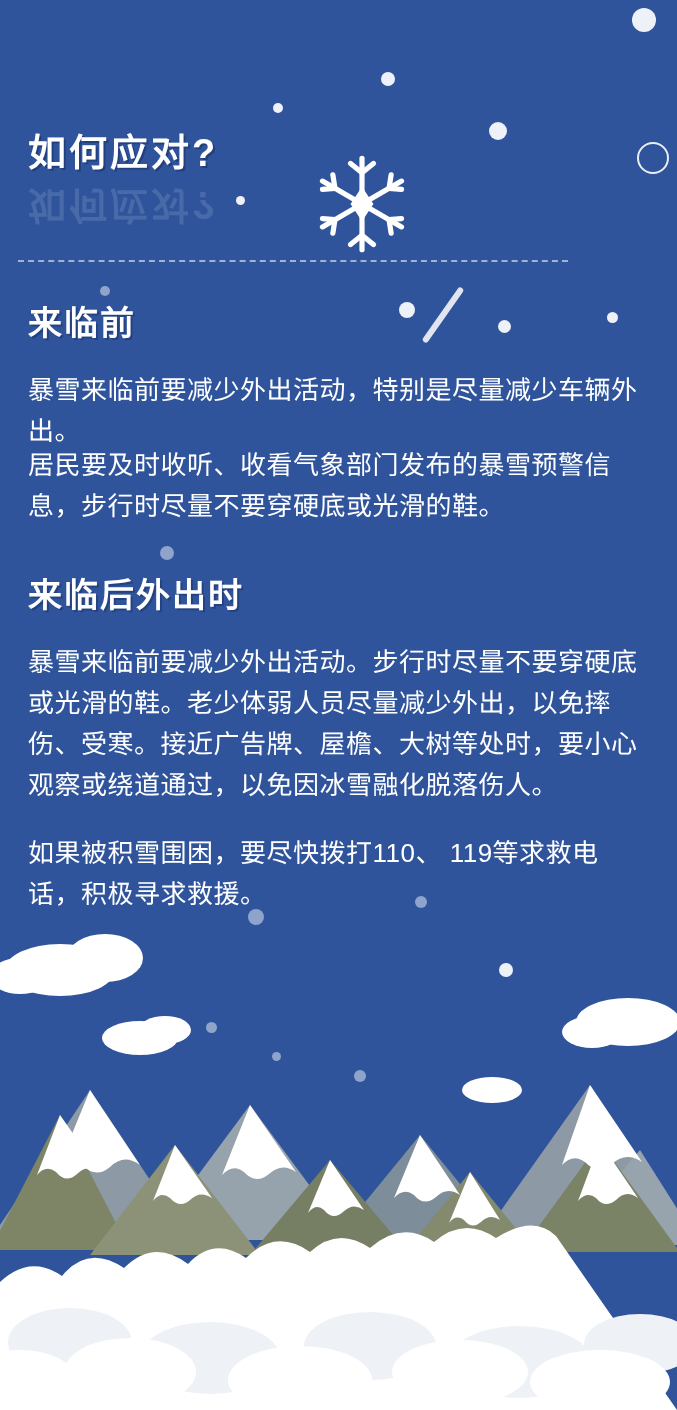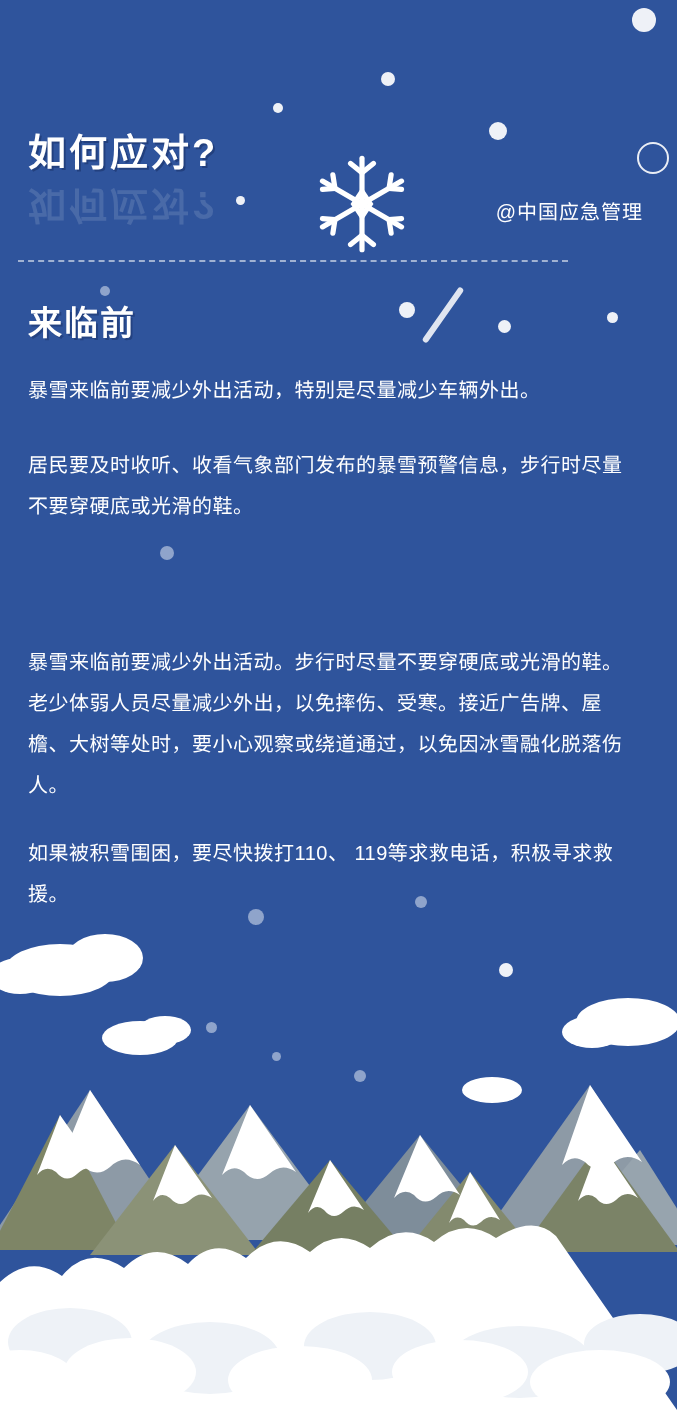--- a/index.html
+++ b/index.html
@@ -116,21 +116,21 @@
     font-size: 34px;
     font-weight: bold;
     letter-spacing: 2px;
     color: #ffffff;
     text-shadow: 2px 2px 0 rgba(20,40,90,.4);
   }
   .para {
     position: absolute;
     left: 28px;
     width: 614px;
-    font-size: 20px;
+    font-size: 26px;
     line-height: 41px;
     letter-spacing: .5px;
     color: #ffffff;
   }
 
   #head1 { top: 296px; }
   #p1    { top: 370px; }
   #p2    { top: 445px; }
   #head2 { top: 568px; }
   #p3    { top: 642px; }
@@ -191,29 +191,29 @@
           <line x1="24" y1="65" x2="12" y2="64"></line>
             <line x1="24" y1="65" x2="22" y2="78"></line>
           <line x1="76" y1="35" x2="88" y2="36"></line>
             <line x1="76" y1="35" x2="78" y2="22"></line>
 
           <path d="M50 38 L42 50 L50 62 L58 50 Z"></path>
         </g>
       </svg>
     </div>
 
-    <div class="account">@中国应急管理</div>
   </div>
 
   <div class="divider"></div>
 
   <div class="section-head" id="head1">来临前</div>
   <div class="para" id="p1">暴雪来临前要减少外出活动，特别是尽量减少车辆外出。</div>
   <div class="para" id="p2">居民要及时收听、收看气象部门发布的暴雪预警信息，步行时尽量不要穿硬底或光滑的鞋。</div>
 
+  <div class="section-head" id="head2">来临后外出时</div>
   <div class="para" id="p3">暴雪来临前要减少外出活动。步行时尽量不要穿硬底或光滑的鞋。老少体弱人员尽量减少外出，以免摔伤、受寒。接近广告牌、屋檐、大树等处时，要小心观察或绕道通过，以免因冰雪融化脱落伤人。</div>
   <div class="para" id="p4">如果被积雪围困，要尽快拨打110、 119等求救电话，积极寻求救援。</div>
 
   <div class="scene">
     <svg viewBox="0 0 677 500" width="677" height="500" preserveAspectRatio="none" aria-hidden="true">
 
       <g fill="#ffffff">
         <ellipse cx="60" cy="60" rx="55" ry="26"></ellipse>
         <ellipse cx="105" cy="48" rx="38" ry="24"></ellipse>
         <ellipse cx="20" cy="66" rx="30" ry="18"></ellipse>

